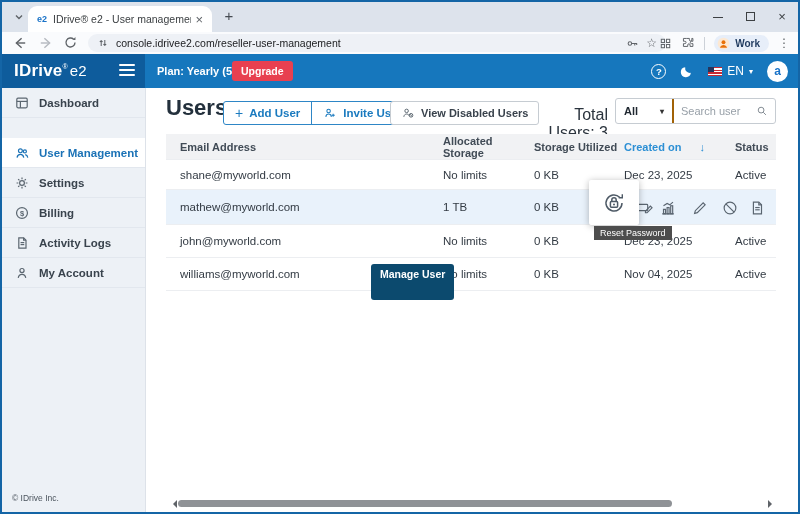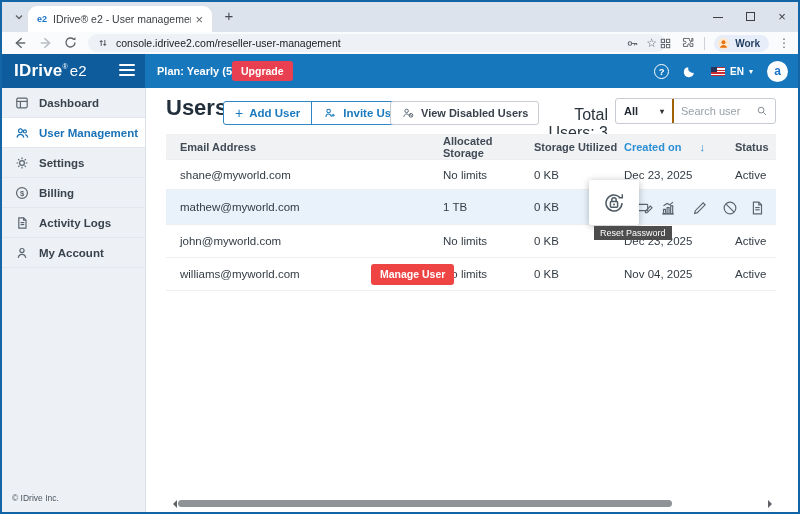--- a/index.html
+++ b/index.html
@@ -49,33 +49,33 @@
           font-size:11px; font-weight:600; }
   .upgrade { position:absolute; left:230px; top:7px; height:20px; background:#e84050; color:#fff;
              font-size:10.5px; font-weight:600; border-radius:3px; padding:0 9px; line-height:20px; }
   .hdr-right { position:absolute; right:10px; top:0; height:34px; display:flex; align-items:center; gap:14px; }
   .help-c { width:15px; height:15px; border:1.3px solid #fff; border-radius:50%; color:#fff;
             font-size:9.5px; display:flex; align-items:center; justify-content:center; font-weight:700; }
   .lang { display:flex; align-items:center; gap:5px; }
   .flag { width:14px; height:9px; background:repeating-linear-gradient(#c62a34 0 1.3px,#fff 1.3px 2.6px);
           position:relative; }
   .flag::after { content:""; position:absolute; left:0; top:0; width:6px; height:5px; background:#27355c; }
-  .lang-en { color:#fff; font-size:10px; font-weight:700; }
+  .lang-en { color:#fff; font-size:12px; font-weight:400; }
   .caret-w { color:#fff; font-size:8px; }
   .avatar { width:21px; height:21px; border-radius:50%; background:#fff; color:#1a73c8;
             font-size:12px; font-weight:700; display:flex; align-items:center; justify-content:center; }
 
   
   .sidebar { position:absolute; left:0; top:86px; width:144px; bottom:0; background:#edf1f6;
              border-right:1px solid #dde2e9; }
   .nav-item { height:30px; display:flex; align-items:center; gap:9px; padding-left:12px;
               border-bottom:1px solid #e2e7ee; font-size:11.5px; color:#39434d; font-weight:600;
               cursor:pointer; }
   .nav-item svg { flex:0 0 auto; }
-  .nav-item.active { background:#fff; color:#1b72b6; }
+  .nav-item.active { background:#fff; color:#1b72b6;margin-top:20px; }
   .sb-footer { position:absolute; left:10px; bottom:9px; font-size:8.5px; color:#4c555e; }
 
   
   .main { position:absolute; left:145px; top:86px; right:0; bottom:0; background:#fff; }
   .pg-title { position:absolute; left:19px; top:7px; font-size:22px; font-weight:700; color:#23303c; }
   .btn-group { position:absolute; left:76px; top:13px; height:24px; border:1px solid #2e86c6;
                border-radius:3px; display:flex; align-items:stretch; background:#fff; }
   .bg-seg { display:flex; align-items:center; gap:6px; padding:0 11px; font-size:11.5px;
             color:#1a7abf; font-weight:600; cursor:pointer; }
   .bg-plus { font-size:14px; font-weight:400; line-height:1; }
@@ -98,21 +98,21 @@
 
   .table { position:absolute; left:19px; top:46px; width:610px; }
   .trow { display:grid; grid-template-columns:277px 91px 90px 111px 1fr; align-items:center;
           border-bottom:1px solid #eceef1; font-size:11.5px; color:#333b44; position:relative; }
   .trow > div:first-child { padding-left:14px; }
   .thead { height:26px; background:#f1f2f4; font-weight:700; font-size:11px; color:#414b56; }
   .th-created { color:#2c8fd4; display:flex; align-items:center; gap:18px; cursor:pointer; }
   .sort-arrow { font-size:11px; }
   .r1 { height:30px; } .r2 { height:35px; background:#e9f2fb; }
   .r3 { height:33px; } .r4 { height:33px; }
-  .manage { position:absolute; left:205px; top:6px; height:21px; background:#ef4444; color:#fff;
+  .manage { position:absolute; left:205px; top:6px; height:36px; background:#0c4a6e; color:#fff;
             font-size:10.5px; font-weight:600; border-radius:3px; padding:0 9px; line-height:21px;
             cursor:pointer; }
   .row-actions { position:absolute; left:0; top:0; right:0; bottom:0; }
   .act-ic { position:absolute; top:9px; width:18px; height:18px; cursor:pointer; }
 
   .hover-card { position:absolute; left:442px; top:92px; width:50px; height:45px; background:#fff;
                 border-radius:2px; box-shadow:0 1px 7px rgba(0,0,0,.28); display:flex;
                 align-items:center; justify-content:center; z-index:5; cursor:pointer; }
   .tooltip { position:absolute; left:447px; top:138px; background:#4d4d4d; color:#fff;
              font-size:9px; padding:2px 6px; z-index:6; white-space:nowrap; }

